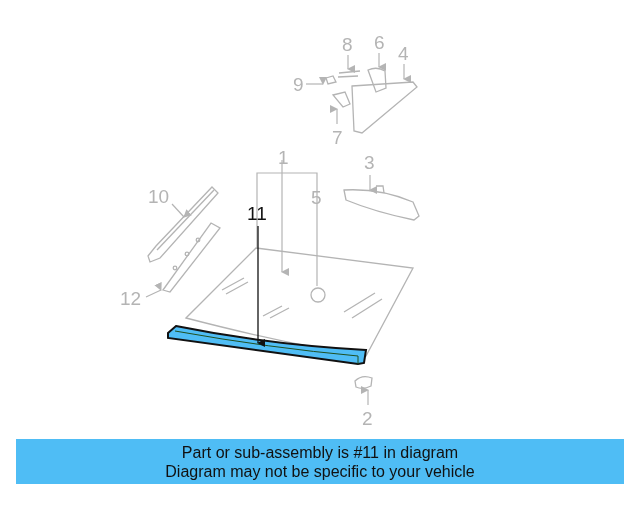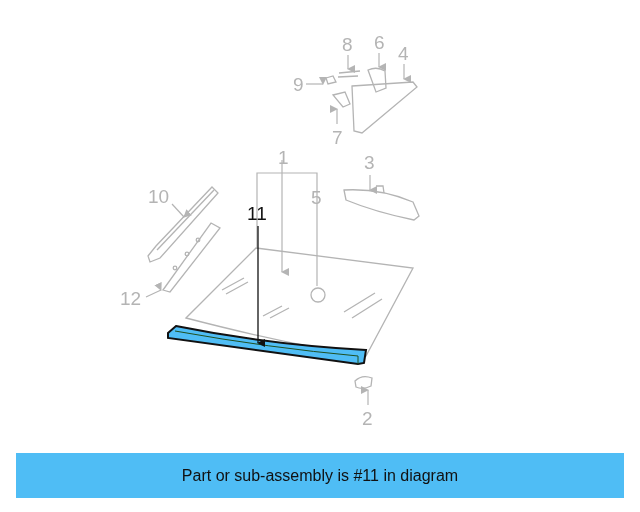--- a/index.html
+++ b/index.html
@@ -1,20 +1,20 @@
 <!DOCTYPE html>
 <html><head>
 <meta charset="utf-8">
 <style>
   html, body { margin:0; padding:0; background:#ffffff; }
   body { width:640px; height:512px; position:relative; overflow:hidden; font-family:"Liberation Sans", sans-serif; }
   #diagram { position:absolute; left:0; top:0; width:640px; height:450px; }
   .callout { font-family:"Liberation Sans", sans-serif; font-size:19px; fill:#b4b4b4; }
   .callout.active { fill:#111111; }
-  #banner { position:absolute; left:16px; top:453px; width:608px; height:45px; background:#4fbdf5;
+  #banner { position:absolute; left:16px; top:439px; width:608px; height:45px; background:#4fbdf5;
             display:flex; flex-direction:column; align-items:center; justify-content:center; }
   #banner span { font-size:16px; line-height:19px; color:#111; }
 </style>
 </head>
 <body>
 
 <svg id="diagram" viewBox="0 0 640 450" xmlns="http://www.w3.org/2000/svg">
   <defs>
     <marker id="ag" markerWidth="8" markerHeight="8" refX="4" refY="7" orient="auto-start-reverse" markerUnits="userSpaceOnUse">
       <path d="M0,0 L8,0 L4,8 Z" fill="#b4b4b4"></path>
@@ -86,13 +86,14 @@
   <text class="callout" x="332" y="144">7</text>
   <line x1="337" y1="124" x2="337" y2="109" stroke="#b4b4b4" stroke-width="1.2" marker-end="url(#ag)"></line>
 
   <path d="M355,381 Q362,374 372,378 L371,386 Q363,390 356,387 Z" fill="none" stroke="#b4b4b4" stroke-width="1.3"></path>
   <line x1="368" y1="405" x2="368" y2="390" stroke="#b4b4b4" stroke-width="1.2" marker-end="url(#ag)"></line>
   <text class="callout" x="362" y="425">2</text>
 </svg>
 
 <div id="banner">
   <span>Part or sub-assembly is #11 in diagram</span>
+  <span>Diagram may not be specific to your vehicle</span>
 </div>
 
 </body></html>

